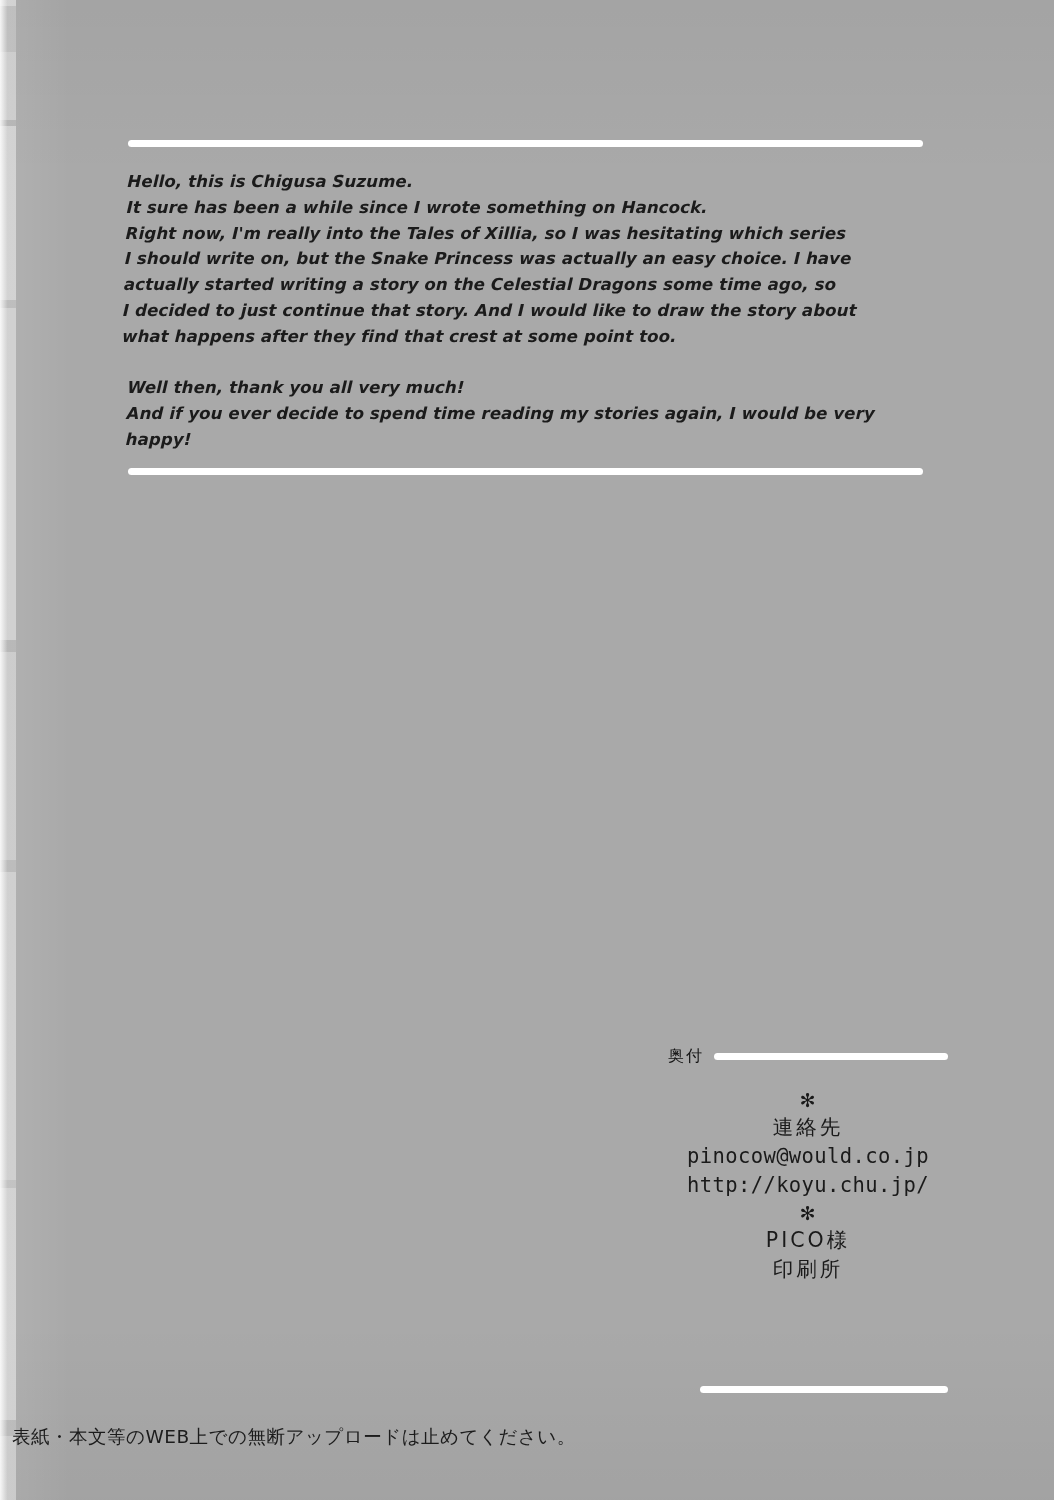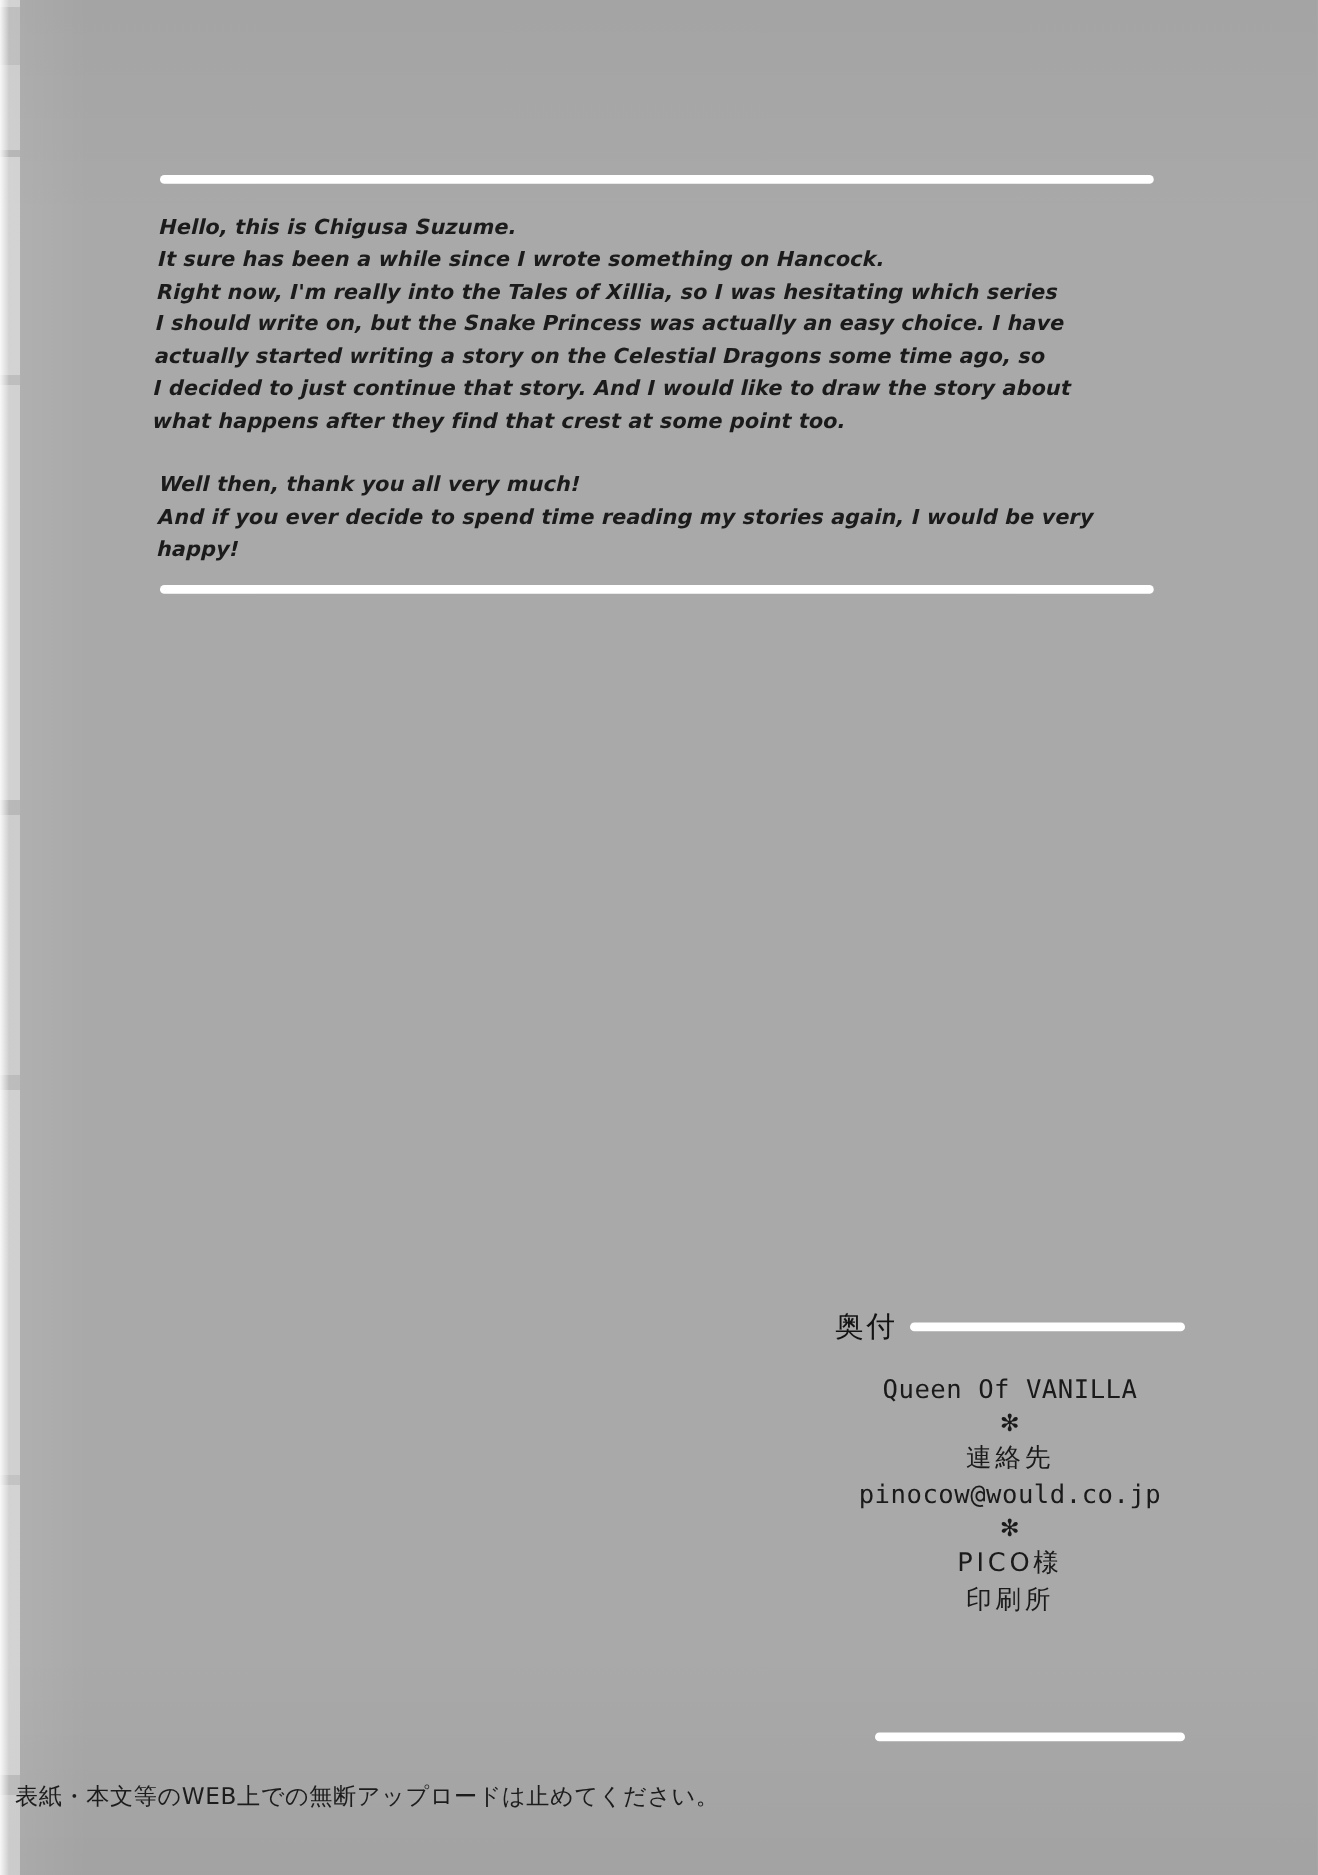--- a/index.html
+++ b/index.html
@@ -95,21 +95,21 @@
     width: 280px;
     text-align: center;
   }
   .colophon-head {
     display: flex;
     align-items: center;
     gap: 10px;
   }
   .colophon-head-label {
     font-family: "DejaVu Sans", sans-serif;
-    font-size: 23px;
+    font-size: 16px;
     color: #131313;
     letter-spacing: 2px;
     white-space: nowrap;
   }
   .colophon-head-rule {
     flex: 1;
     height: 7px;
     background: #ffffff;
     border-radius: 4px;
   }
@@ -173,24 +173,24 @@
 And if you ever decide to spend time reading my stories again, I would be very happy!</div>
     <div class="rule bottom"></div>
   </div>
 
   <div class="colophon">
     <div class="colophon-head">
       <span class="colophon-head-label">奥付</span>
       <span class="colophon-head-rule"></span>
     </div>
     <div class="colophon-body">
-      <div>Queen Of VANILLA</div>
       <div class="star">✻</div>
       <div class="jp">連絡先</div>
       <div>pinocow@would.co.jp</div>
+      <div>http://koyu.chu.jp/</div>
       <div class="star">✻</div>
       <div class="jp">PICO様</div>
       <div class="jp">印刷所</div>
     </div>
   </div>
   <div class="colophon-rule-bottom"></div>
 
   <div class="footer-note">表紙・本文等のWEB上での無断アップロードは止めてください。</div>
 </div>
 

